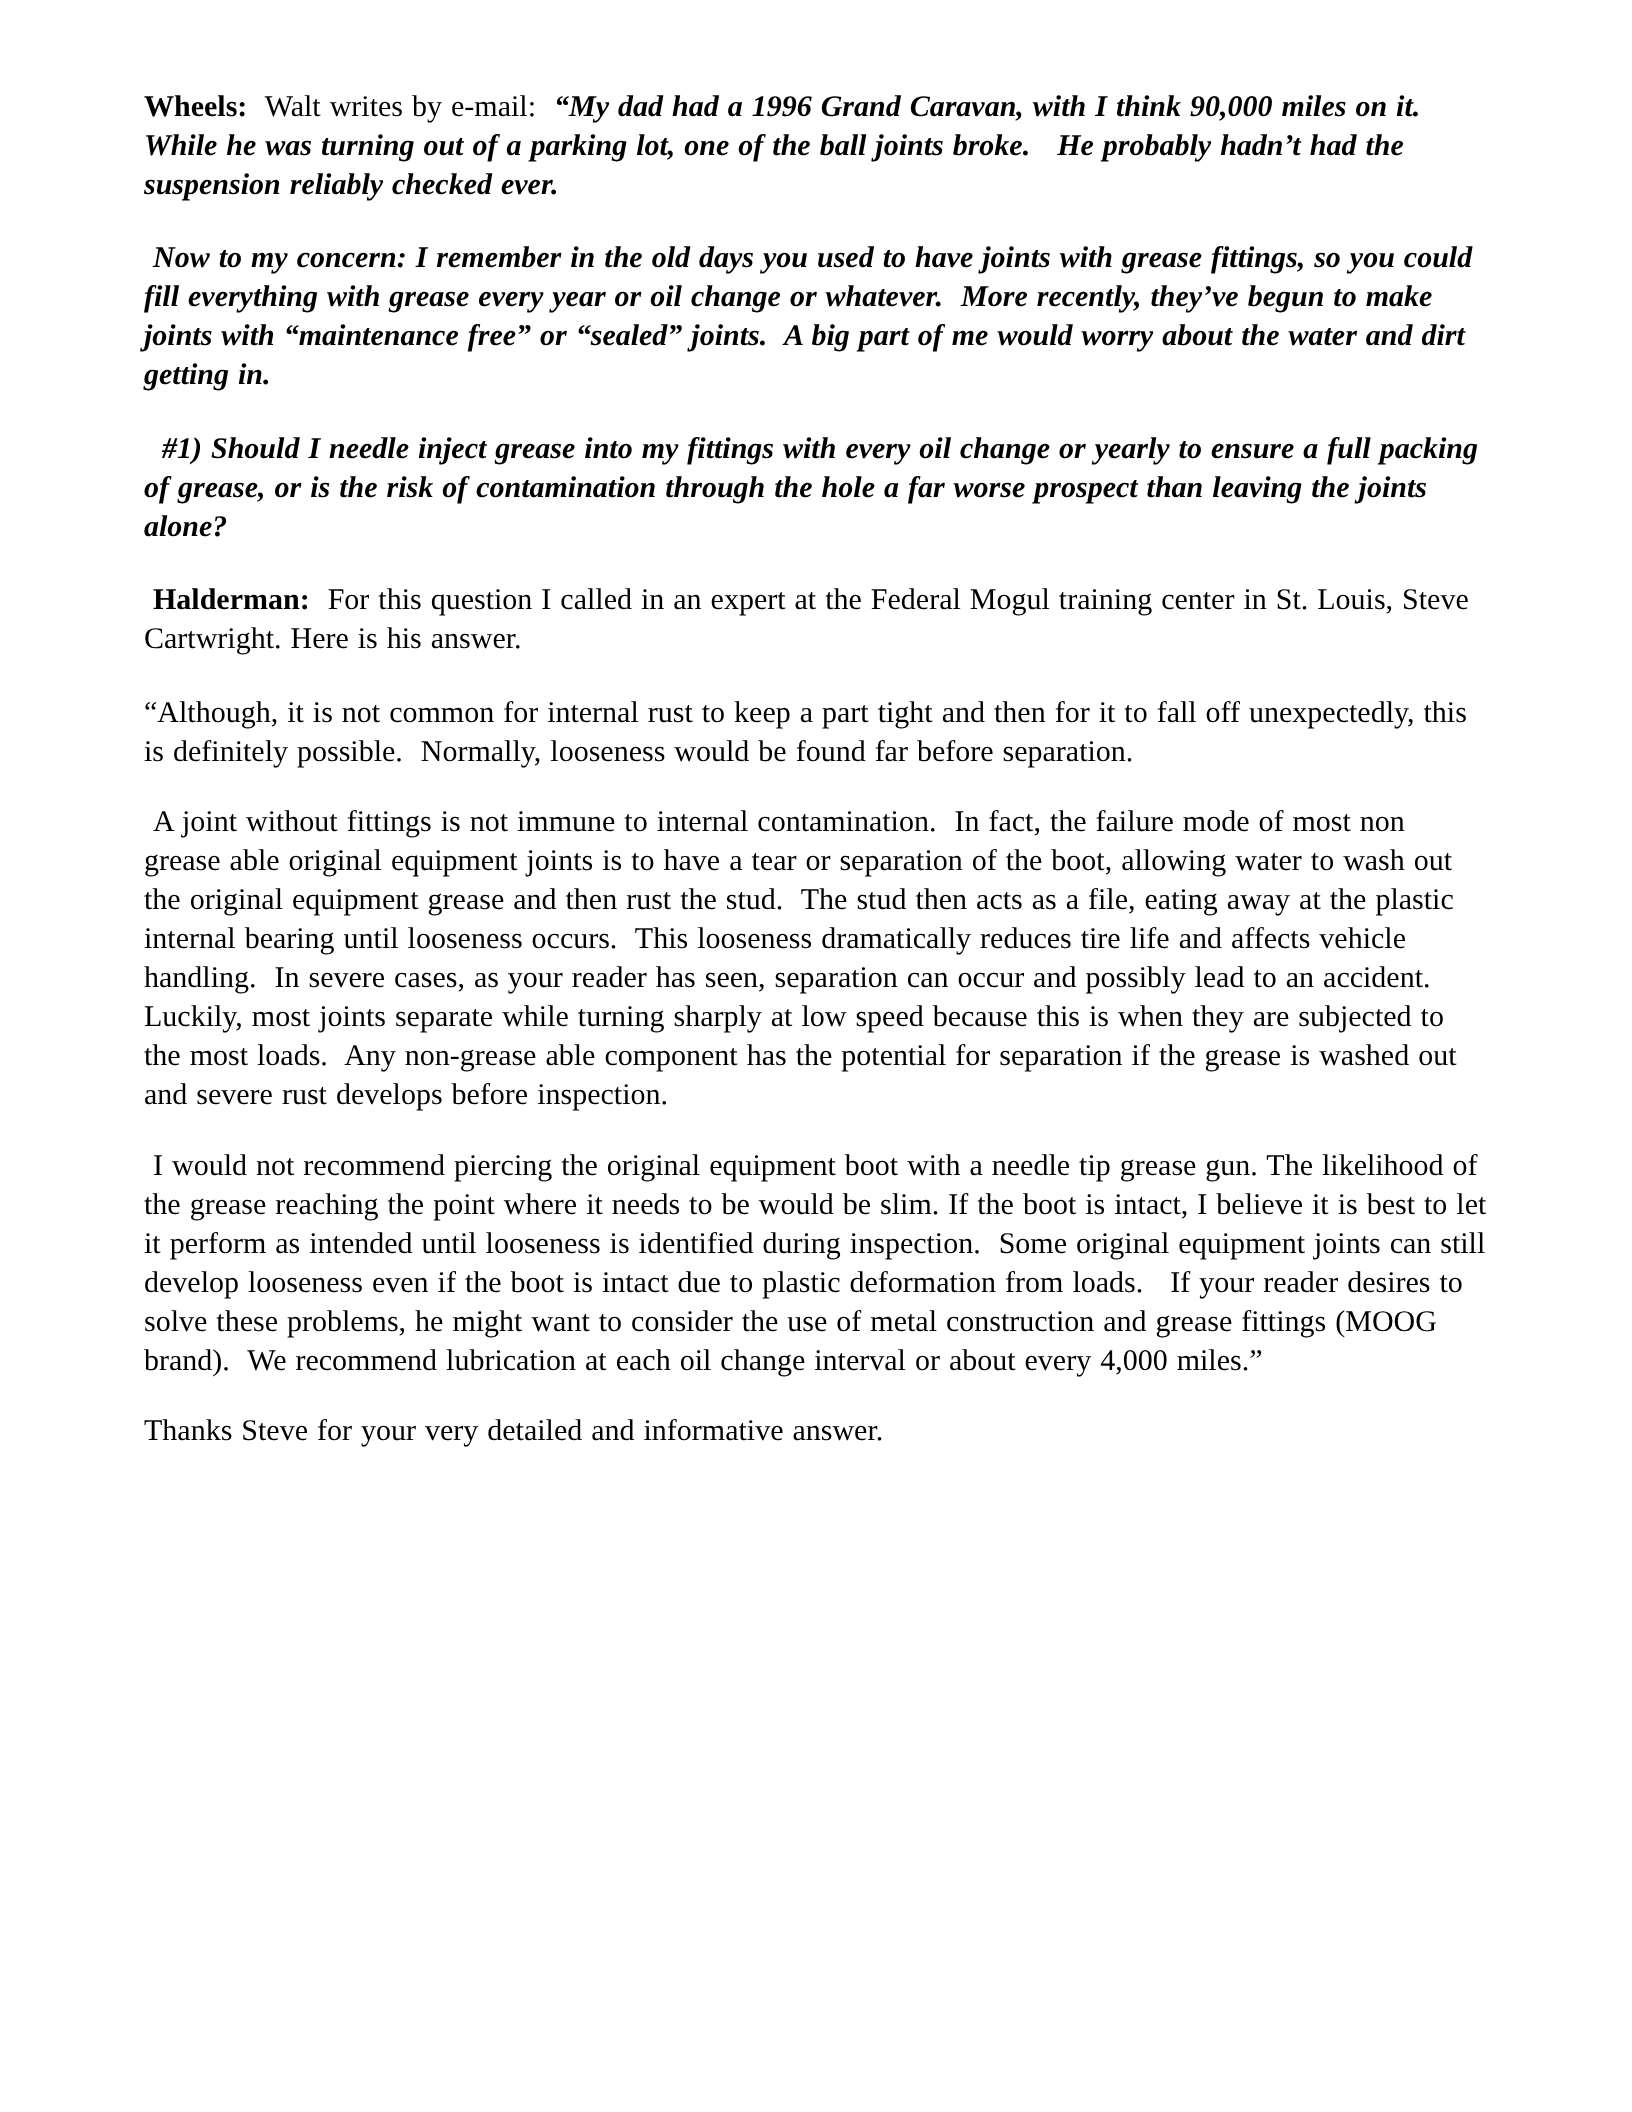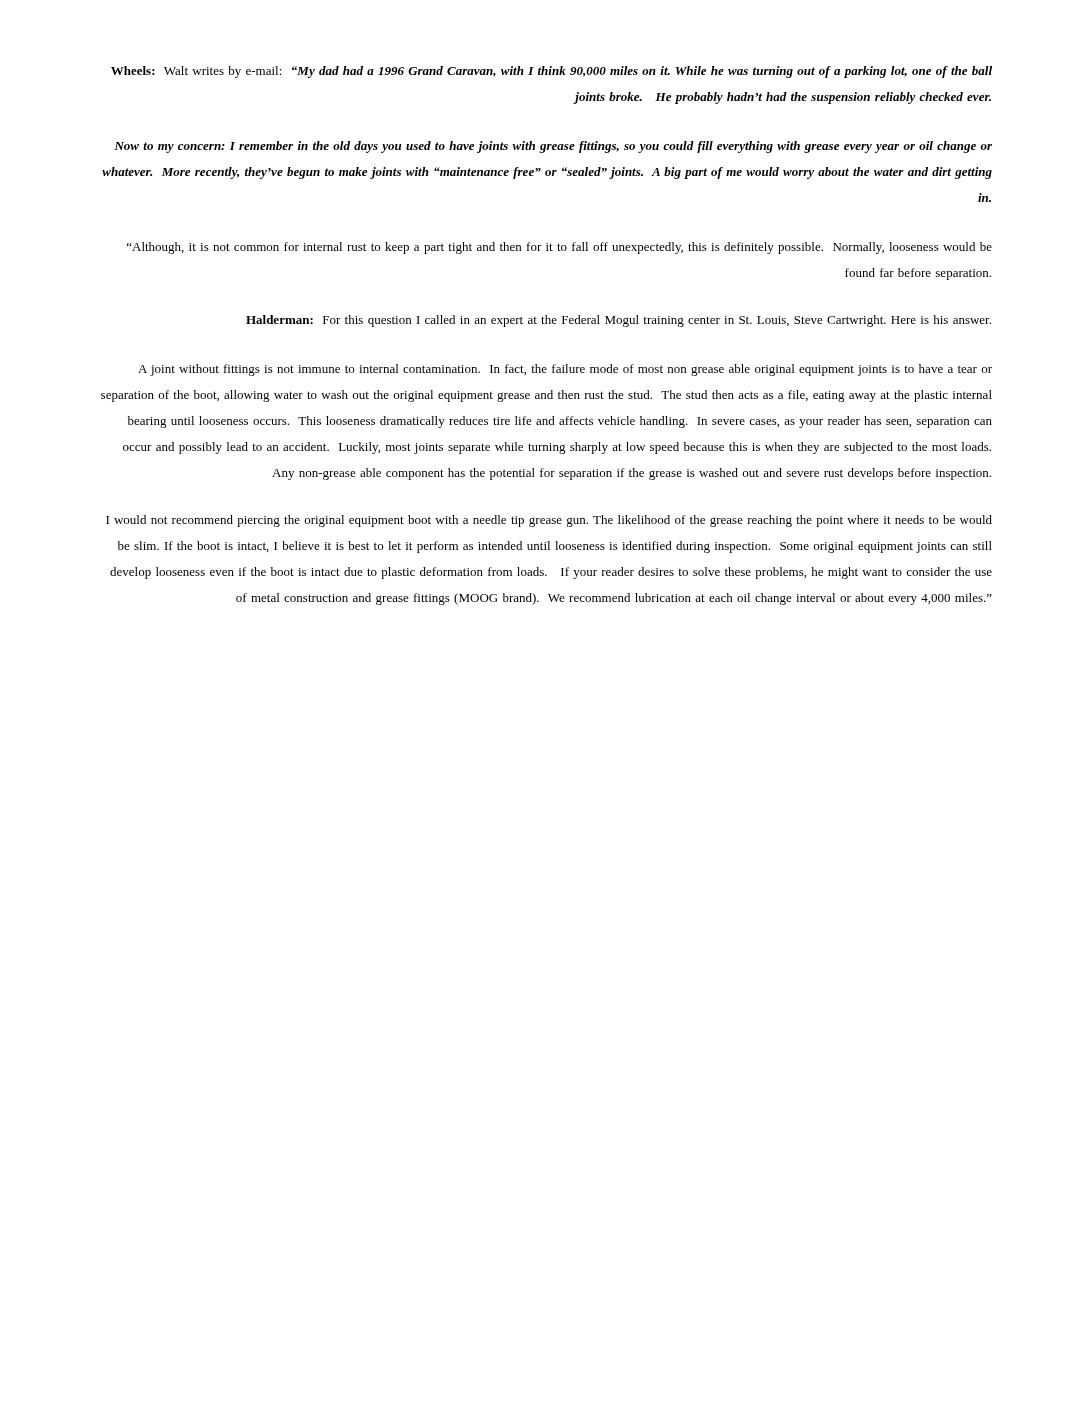--- a/index.html
+++ b/index.html
@@ -16,25 +16,24 @@
   }
   .page {
     box-sizing: border-box;
     width: 1088px;
     height: 1408px;
     padding: 58px 96px 40px 96px;
     background: #ffffff;
   }
   .para {
     margin: 0 0 21px 0;
-    font-size: 13px;
+    font-size: 20px;
     line-height: 26px;
     white-space: pre-wrap;
     word-spacing: 1px;
-    text-align: right;
   }
   .para.quote-block {
     margin-bottom: 23px;
   }
   .run-regular {
     font-weight: normal;
     font-style: normal;
   }
   .run-bold {
     font-weight: bold;
@@ -47,24 +46,26 @@
 </style>
 </head>
 <body>
 
 <div class="page">
 
   <p class="para quote-block"><span class="run-bold">Wheels:</span><span class="run-regular">  Walt writes by e-mail:  </span><span class="run-bold-italic">“My dad had a 1996 Grand Caravan, with I think 90,000 miles on it. While he was turning out of a parking lot, one of the ball joints broke.   He probably hadn’t had the suspension reliably checked ever.</span></p>
 
   <p class="para quote-block"><span class="run-bold-italic"> Now to my concern: I remember in the old days you used to have joints with grease fittings, so you could fill everything with grease every year or oil change or whatever.  More recently, they’ve begun to make joints with “maintenance free” or “sealed” joints.  A big part of me would worry about the water and dirt getting in.</span></p>
 
+  <p class="para quote-block"><span class="run-bold-italic">  #1) Should I needle inject grease into my fittings with every oil change or yearly to ensure a full packing of grease, or is the risk of contamination through the hole a far worse prospect than leaving the joints alone?</span></p>
 
 
+  <p class="para quote-block"><span class="run-bold"> Halderman:</span><span class="run-regular">  For this question I called in an expert at the Federal Mogul training center in St. Louis, Steve Cartwright. Here is his answer.</span></p>
+
   <p class="para"><span class="run-regular">“Although, it is not common for internal rust to keep a part tight and then for it to fall off unexpectedly, this is definitely possible.  Normally, looseness would be found far before separation.</span></p>
-
-  <p class="para quote-block"><span class="run-bold"> Halderman:</span><span class="run-regular">  For this question I called in an expert at the Federal Mogul training center in St. Louis, Steve Cartwright. Here is his answer.</span></p>
 
   <p class="para"><span class="run-regular"> A joint without fittings is not immune to internal contamination.  In fact, the failure mode of most non grease able original equipment joints is to have a tear or separation of the boot, allowing water to wash out the original equipment grease and then rust the stud.  The stud then acts as a file, eating away at the plastic internal bearing until looseness occurs.  This looseness dramatically reduces tire life and affects vehicle handling.  In severe cases, as your reader has seen, separation can occur and possibly lead to an accident.  Luckily, most joints separate while turning sharply at low speed because this is when they are subjected to the most loads.  Any non-grease able component has the potential for separation if the grease is washed out and severe rust develops before inspection.</span></p>
 
   <p class="para"><span class="run-regular"> I would not recommend piercing the original equipment boot with a needle tip grease gun. The likelihood of the grease reaching the point where it needs to be would be slim. If the boot is intact, I believe it is best to let it perform as intended until looseness is identified during inspection.  Some original equipment joints can still develop looseness even if the boot is intact due to plastic deformation from loads.   If your reader desires to solve these problems, he might want to consider the use of metal construction and grease fittings (MOOG brand).  We recommend lubrication at each oil change interval or about every 4,000 miles.”</span></p>
 
+  <p class="para"><span class="run-regular">Thanks Steve for your very detailed and informative answer.</span></p>
 
 </div>
 
 </body></html>

